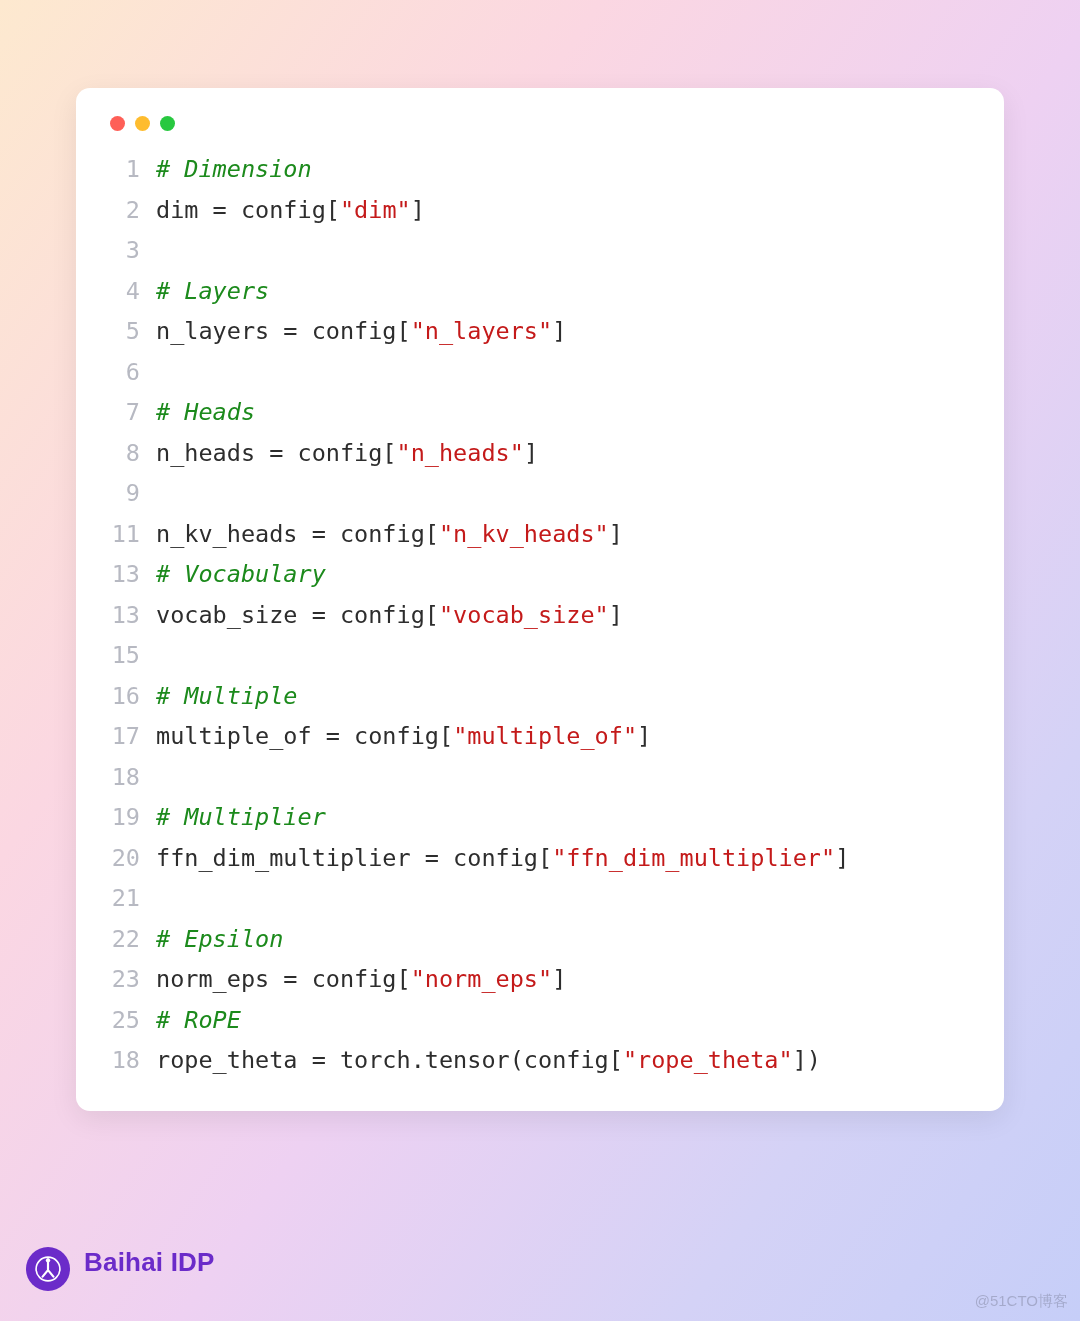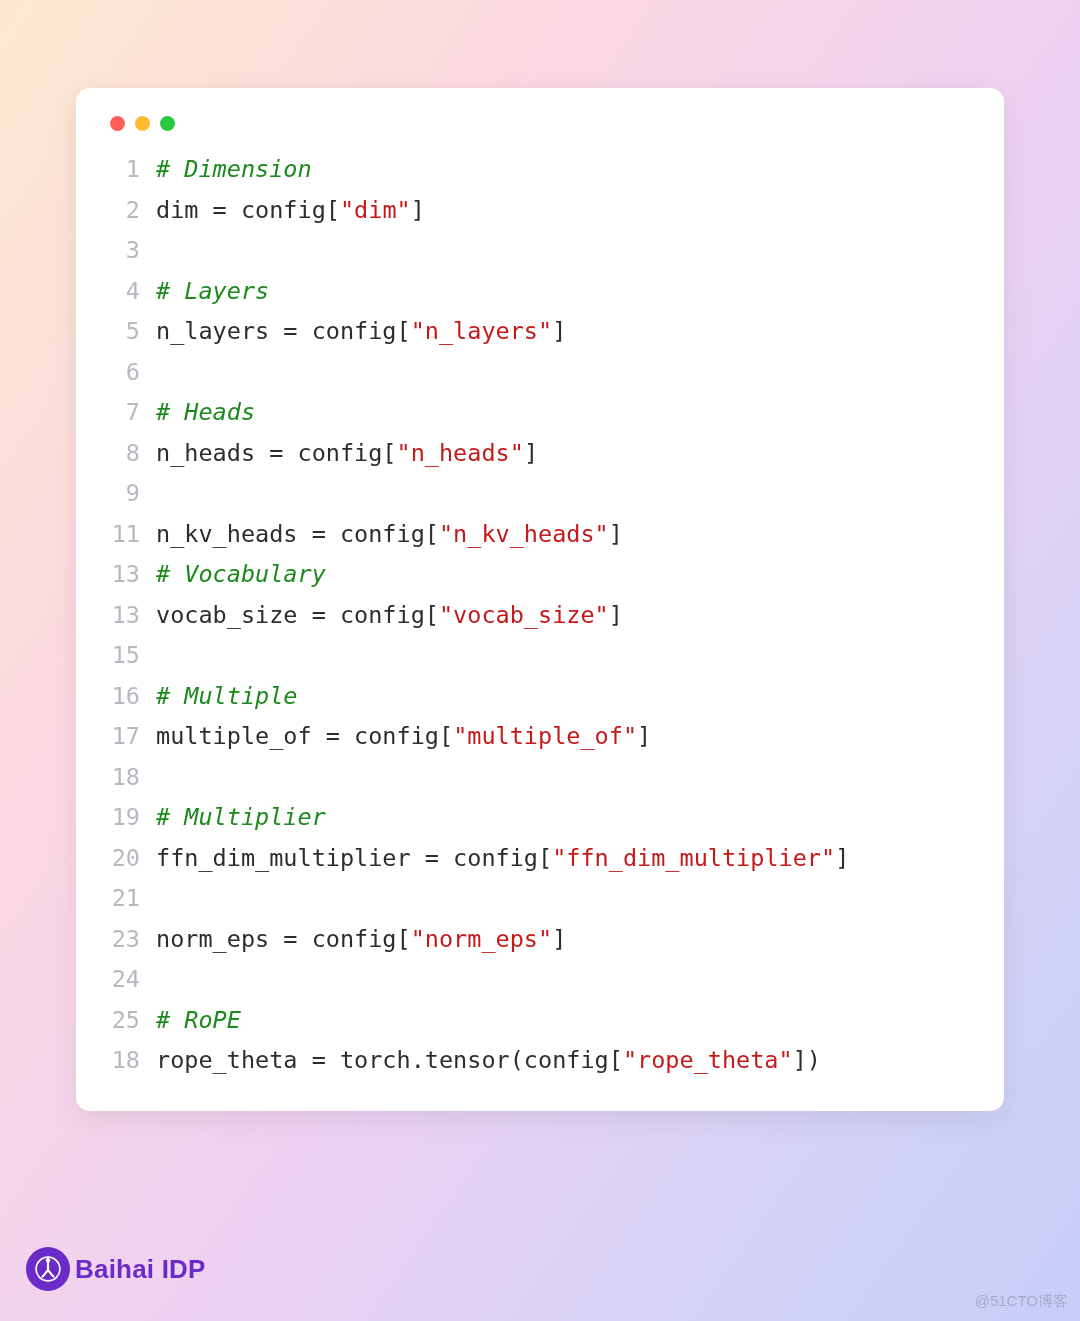--- a/index.html
+++ b/index.html
@@ -48,22 +48,22 @@
     user-select: none;
   }
   .code { color: #2d2d2d; }
   .tok-comment { color: #1c8a1c; font-style: italic; }
   .tok-str { color: #c41a1a; }
   .footer {
     position: absolute;
     left: 26px;
     bottom: 30px;
     display: flex;
-    align-items: center;
-    gap: 5px;
+    align-items: flex-start;
+    gap: 14px;
   }
   .logo {
     width: 44px; height: 44px; border-radius: 50%;
     background: #6b2bc9;
     display:flex; align-items:center; justify-content:center;
   }
   .logo svg { width: 26px; height: 26px; }
   .brand {
     font-family: -apple-system, BlinkMacSystemFont, "Segoe UI", sans-serif;
     font-weight: 700;
@@ -102,22 +102,22 @@
       <div class="line"><span class="ln">11</span><span class="code"><span>n_kv_heads = config[</span><span class="tok-str">"n_kv_heads"</span><span>]</span></span></div>
       <div class="line"><span class="ln">13</span><span class="code"><span class="tok-comment"># Vocabulary</span></span></div>
       <div class="line"><span class="ln">13</span><span class="code"><span>vocab_size = config[</span><span class="tok-str">"vocab_size"</span><span>]</span></span></div>
       <div class="line"><span class="ln">15</span><span class="code">&nbsp;</span></div>
       <div class="line"><span class="ln">16</span><span class="code"><span class="tok-comment"># Multiple</span></span></div>
       <div class="line"><span class="ln">17</span><span class="code"><span>multiple_of = config[</span><span class="tok-str">"multiple_of"</span><span>]</span></span></div>
       <div class="line"><span class="ln">18</span><span class="code">&nbsp;</span></div>
       <div class="line"><span class="ln">19</span><span class="code"><span class="tok-comment"># Multiplier</span></span></div>
       <div class="line"><span class="ln">20</span><span class="code"><span>ffn_dim_multiplier = config[</span><span class="tok-str">"ffn_dim_multiplier"</span><span>]</span></span></div>
       <div class="line"><span class="ln">21</span><span class="code">&nbsp;</span></div>
+      <div class="line"><span class="ln">22</span><span class="code"><span class="tok-comment"># Epsilon</span></span></div>
       <div class="line"><span class="ln">23</span><span class="code"><span>norm_eps = config[</span><span class="tok-str">"norm_eps"</span><span>]</span></span></div>
-      <div class="line"><span class="ln">24</span><span class="code">&nbsp;</span></div>
       <div class="line"><span class="ln">25</span><span class="code"><span class="tok-comment"># RoPE</span></span></div>
       <div class="line"><span class="ln">18</span><span class="code"><span>rope_theta = torch.tensor(config[</span><span class="tok-str">"rope_theta"</span><span>])</span></span></div>
     </div>
 </div>
 
 <div class="footer">
   <div class="logo">
     <svg viewBox="0 0 24 24" fill="none">
       <circle cx="12" cy="12" r="11" stroke="#ffffff" stroke-width="1.5"></circle>
       <path d="M12 3 L12 13 M12 13 L7 19 M12 13 L17 19" stroke="#ffffff" stroke-width="2" stroke-linecap="round"></path>

